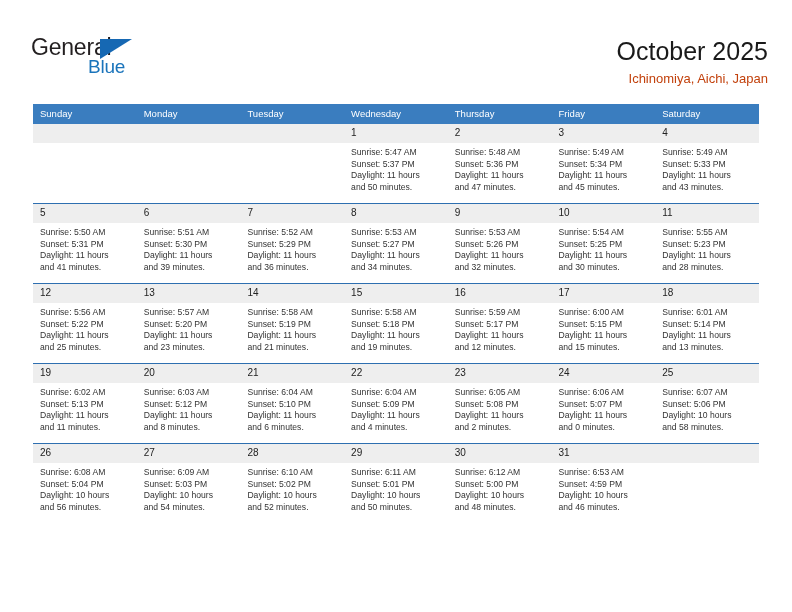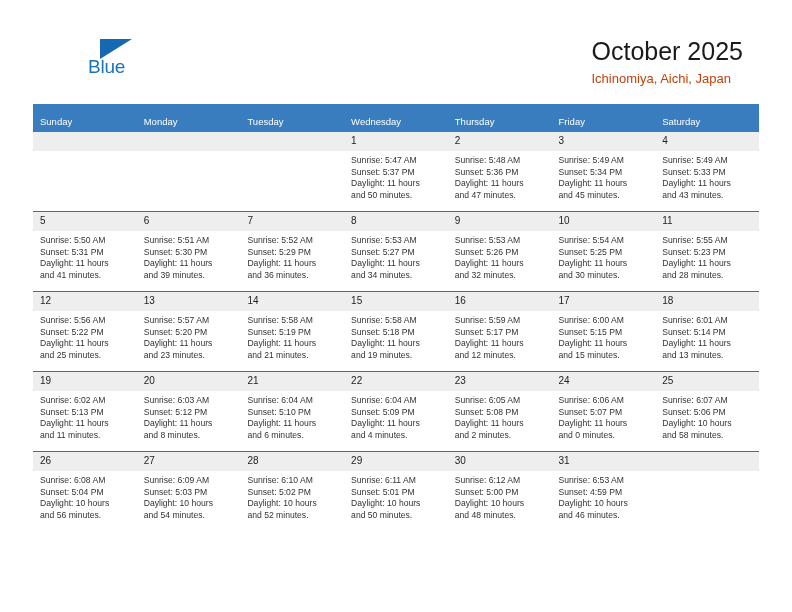--- a/index.html
+++ b/index.html
@@ -54,22 +54,23 @@
     position: absolute;
     left: 69px;
     top: 5px;
     width: 0; height: 0;
     border-left: 32px solid #1668b3;
     border-bottom: 20px solid transparent;
   }
 
   .title-block {
     position: absolute;
-    right: 49px;
+    right: 24px;
     top: 36px;
+    text-align: right;
   }
   .cal-title {
     font-size: 25px;
     color: #1a1a1a;
     line-height: 30px;
     font-weight: normal;
     margin: 0;
   }
   .cal-sub {
     font-size: 13px;
@@ -86,21 +87,21 @@
     width: 726px;
     border-collapse: collapse;
     table-layout: fixed;
   }
   .cal th {
     background: #3a7dbf;
     color: #ffffff;
     font-size: 9.5px;
     font-weight: normal;
     text-align: left;
-    padding: 12px 0 5px 7px;
+    padding: 4px 0 5px 7px;
     height: 11px;
     border: none;
   }
   .cal td {
     vertical-align: top;
     padding: 0;
     height: 79px;
     border-top: 1.5px solid #2e6fb0;
     background: #ffffff;
   }
@@ -130,20 +131,21 @@
   }
 </style>
 </head>
 <body>
 
 <div class="page">
 
   <div class="top">
 
     <div class="logo">
+      <span class="logo-general">General</span>
       <span class="logo-tri"></span>
       <span class="logo-blue">Blue</span>
     </div>
 
     <div class="title-block">
       <h1 class="cal-title">October 2025</h1>
       <div class="cal-sub">Ichinomiya, Aichi, Japan</div>
     </div>
 
   </div>

